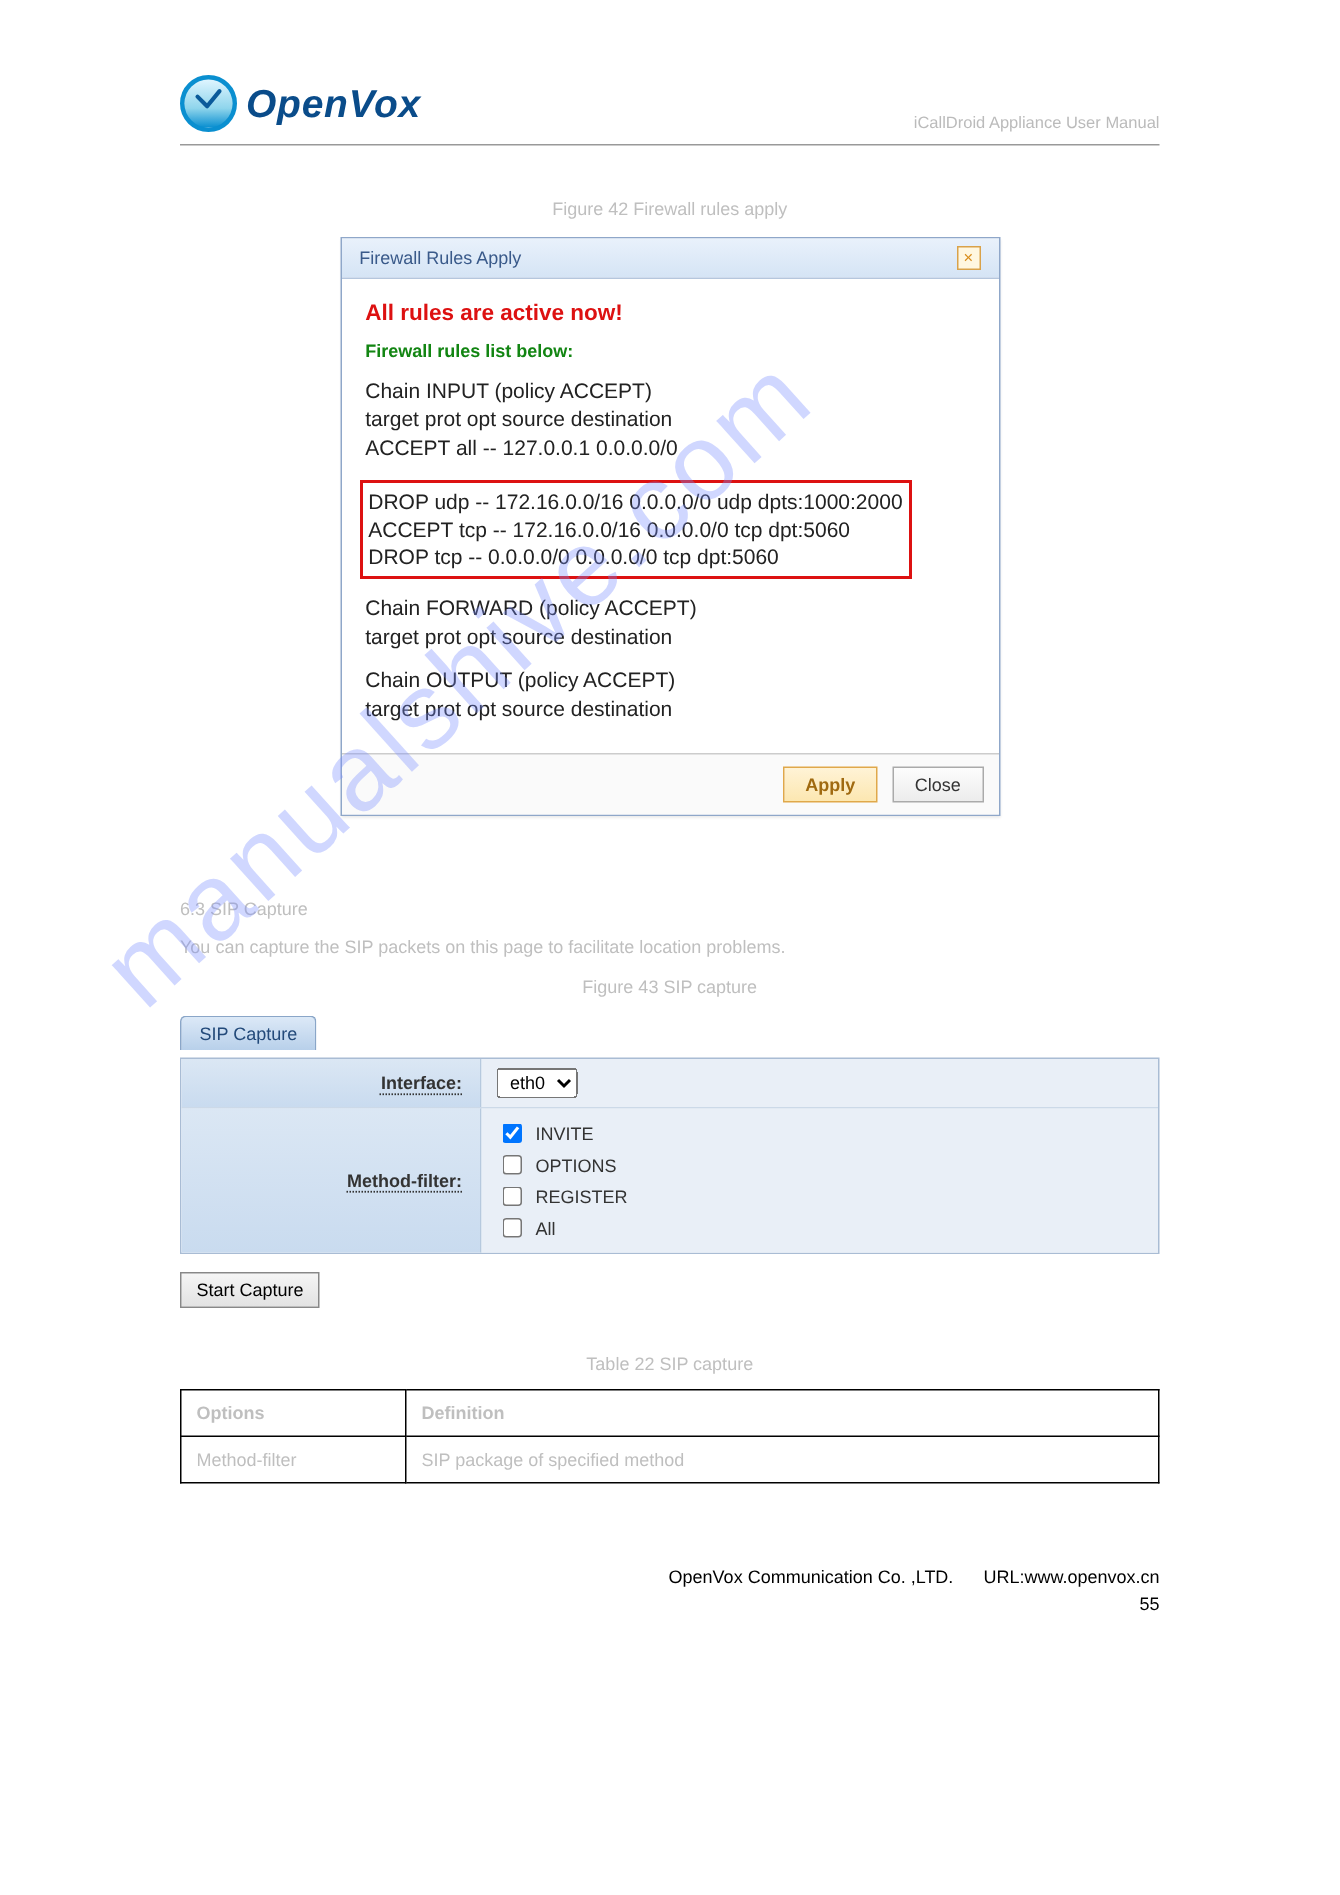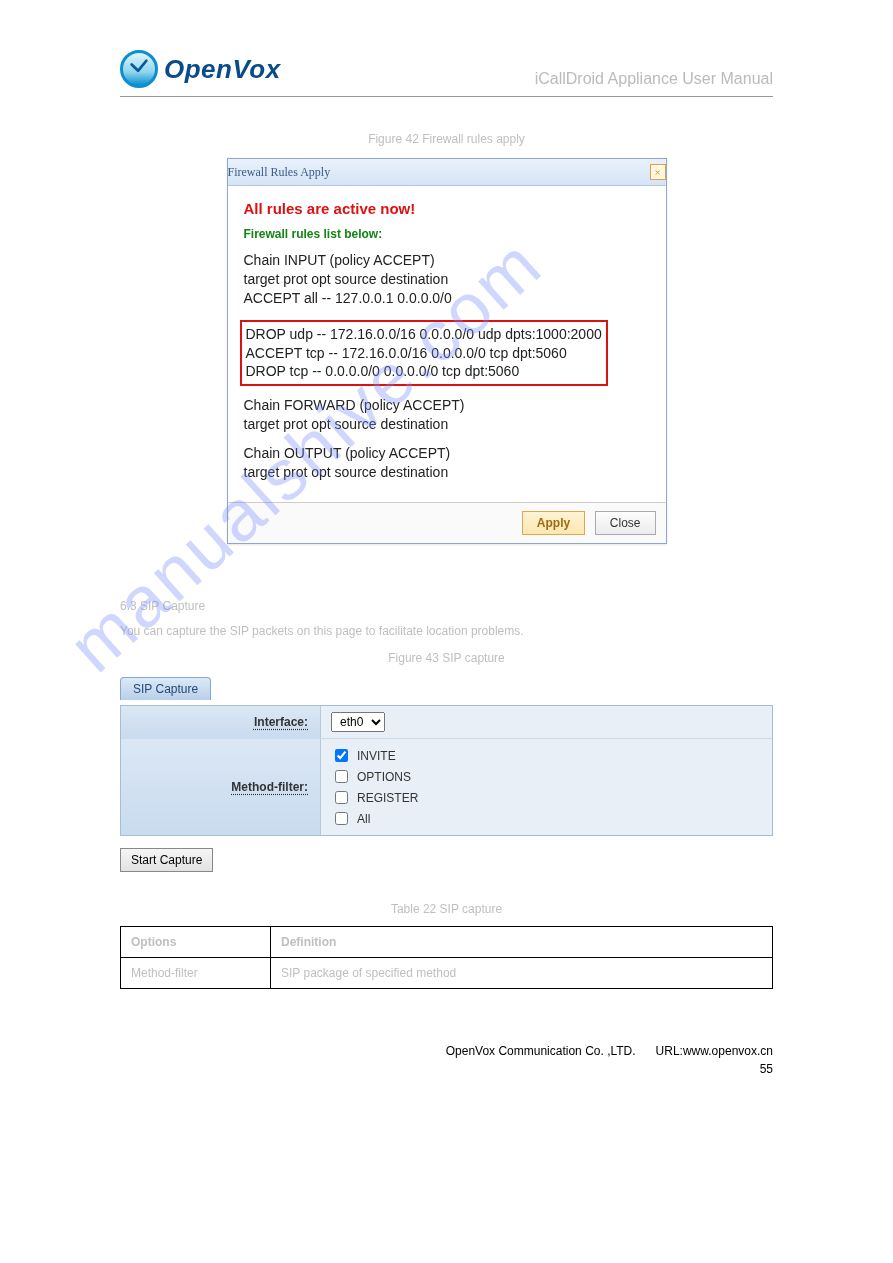--- a/index.html
+++ b/index.html
@@ -38,46 +38,45 @@
   .logo-circle svg { width: 22px; height: 22px; }
   .logo-text {
     font-size: 26px;
     font-weight: bold;
     font-style: italic;
     color: #0a4c8a;
     letter-spacing: 0.5px;
   }
   .header-right {
     margin-left: auto;
-    font-size: 16px;
+    font-size: 11px;
     color: #bbb;
   }
   .figure-caption {
     text-align: center;
     color: #bfbfbf;
     font-size: 12px;
     margin: 35px 0 12px 0;
   }
   
   .dialog {
     width: 440px;
     margin: 0 auto;
     border: 1px solid #8fa7c9;
     background: #fff;
     box-shadow: 0 1px 2px rgba(0,0,0,0.1);
   }
   .dialog-titlebar {
     background: linear-gradient(#e9f1fb,#d5e4f5);
     border-bottom: 1px solid #b5c6dd;
-    padding: 5px 0;
+    padding: 5px 12px;
     font-size: 12px;
     color: #3a5a8a;
     display: flex;
     align-items: center;
-    font-family: Liberation Serif, serif;
   }
   .dialog-close {
     margin-left: auto;
     width: 16px;
     height: 16px;
     border: 1px solid #d9a24a;
     background: #fff7e0;
     color: #d88c1a;
     font-size: 11px;
     display: flex;

